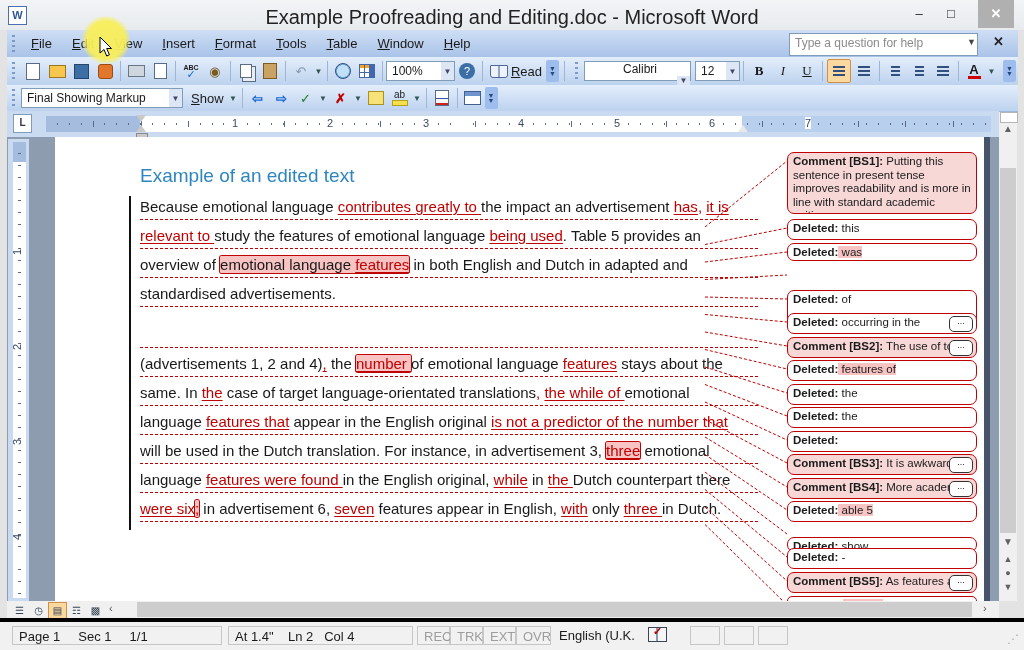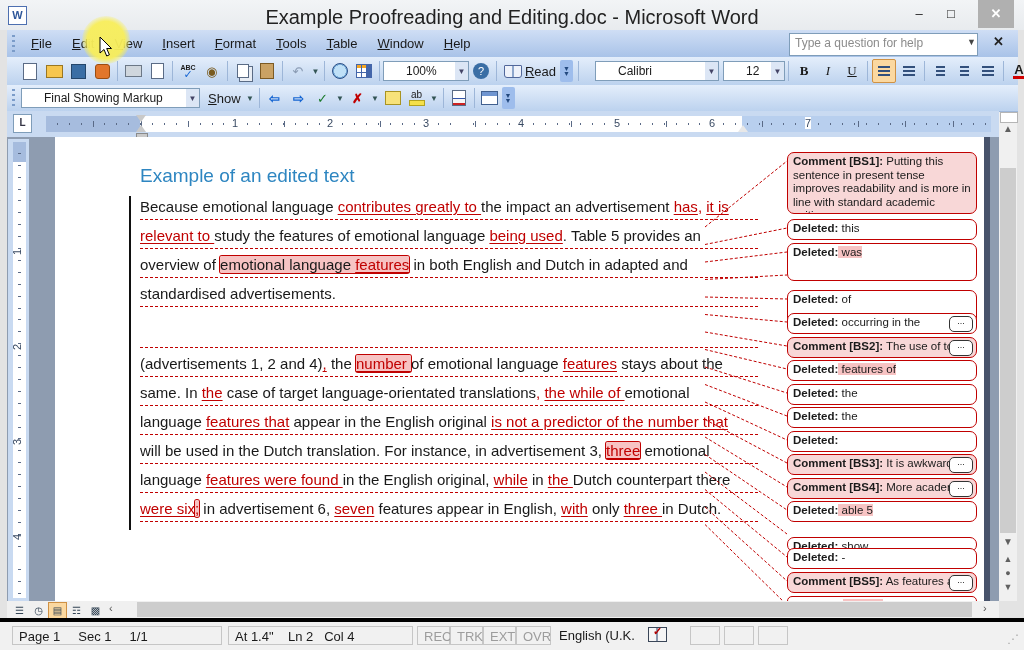--- a/index.html
+++ b/index.html
@@ -27,21 +27,21 @@
   
   .tbar{left:7px;width:1011px;background:linear-gradient(#e4eefb,#bcd2ee);border-bottom:1px solid #9fb8da;
         display:flex;align-items:center;}
   #toolbar1{top:57px;height:28px;}
   #toolbar2{top:85px;height:26px;}
   .tbi{width:22px;height:22px;margin:0 1px;display:flex;align-items:center;justify-content:center;
        font-size:13px;border-radius:2px;position:relative;flex:none;}
   .sep{width:1px;height:20px;background:#9db6d8;margin:0 3px;flex:none;}
   .dd9{font-size:8px;color:#355;width:11px;text-align:center;flex:none;}
   .combo{background:#fff;border:1px solid #7f9db9;height:18px;display:flex;align-items:center;
-         padding-left:22px;font-size:12px;position:relative;flex:none;}
+         padding-left:5px;font-size:12px;position:relative;flex:none;}
   .combo .dd{margin-left:auto;font-size:8px;color:#446;background:#dce6f5;height:100%;width:13px;
              display:flex;align-items:center;justify-content:center;}
   .sel{background:#fbd8a0;border:1px solid #cf9144;}
   .chev{width:13px;height:22px;background:#9ebdec;border-radius:2px;color:#23497e;font-size:7px;
         display:flex;flex-direction:column;align-items:center;justify-content:center;line-height:5px;flex:none;}
   
   .ic{flex:none;}
   .ic-doc{width:12px;height:15px;background:#fff;border:1px solid #5a6b85;}
   .ic-folder{width:15px;height:11px;background:#f7c64f;border:1px solid #9a7722;}
   .ic-save{width:13px;height:13px;background:#3a6ea5;border:1px solid #24466b;}
@@ -196,21 +196,21 @@
     </span>
   <span class="tbi" style="color:#fff;background:#3a6ea5;border-radius:50%;width:16px;height:16px;font-size:11px;margin:0 4px;">?</span>
   <span class="sep"></span>
   <span class="tbi" style="width:58px;">
     <span class="ic ic-book" style="margin-right:3px;"></span>
     <span class="menuitem" style="padding:0;">Read</span>
     </span>
   <span class="chev">▼<br>▼</span>
   <span class="sep" style="margin:0 5px;"></span>
   <span class="handle"></span>
-  <span class="combo" style="width:100px;">
+  <span class="combo" style="width:100px;flex-direction:column;">
     <span>Calibri</span>
       <span class="dd">▼</span>
     </span>
   <span class="combo" style="width:38px;margin-left:4px;">
     <span>12</span>
       <span class="dd">▼</span>
     </span>
   <span class="sep"></span>
   <span class="tbi" style="font-weight:bold;font-family:'Liberation Serif',serif;">B</span>
   <span class="tbi" style="font-style:italic;font-family:'Liberation Serif',serif;">I</span>
@@ -353,21 +353,21 @@
         <line x1="4" y1="300" x2="86" y2="350" stroke="#c00000" stroke-width="1" stroke-dasharray="3 2"></line>
         <line x1="4" y1="317.5" x2="86" y2="373" stroke="#c00000" stroke-width="1" stroke-dasharray="3 2"></line>
         <line x1="4" y1="335" x2="86" y2="397" stroke="#c00000" stroke-width="1" stroke-dasharray="3 2"></line>
         <line x1="4" y1="352.5" x2="86" y2="420" stroke="#c00000" stroke-width="1" stroke-dasharray="3 2"></line>
         <line x1="4" y1="370" x2="86" y2="444" stroke="#c00000" stroke-width="1" stroke-dasharray="3 2"></line>
         <line x1="4" y1="387.5" x2="86" y2="468" stroke="#c00000" stroke-width="1" stroke-dasharray="3 2"></line>
       </svg>
 
     <div class="balloon comment multi abs" style="top:15px;height:62px;"><span class="bp">Comment [BS1]:</span><span class="bt"> Putting this sentence in present tense improves readability and is more in line with standard academic writing.</span></div>
     <div class="balloon abs" style="top:82px;height:21px;"><span class="bp">Deleted:</span><span class="bt"> this</span></div>
-    <div class="balloon abs" style="top:106px;height:38px;"><span class="bp">Deleted:</span><span class="bt hl"> was</span></div>
+    <div class="balloon abs" style="top:106px;height:18px;"><span class="bp">Deleted:</span><span class="bt hl"> was</span></div>
     <div class="balloon abs" style="top:153px;height:36px;"><span class="bp">Deleted:</span><span class="bt"> of</span></div>
     <div class="balloon abs" style="top:176px;height:21px;"><span class="bp">Deleted:</span><span class="bt"> occurring in the</span><span class="more">...</span></div>
     <div class="balloon comment abs" style="top:200px;height:21px;"><span class="bp">Comment [BS2]:</span><span class="bt"> The use of too</span><span class="more">...</span></div>
     <div class="balloon abs" style="top:223px;height:21px;"><span class="bp">Deleted:</span><span class="bt hl"> features of</span></div>
     <div class="balloon abs" style="top:247px;height:21px;"><span class="bp">Deleted:</span><span class="bt"> the</span></div>
     <div class="balloon abs" style="top:270px;height:21px;"><span class="bp">Deleted:</span><span class="bt"> the</span></div>
     <div class="balloon abs" style="top:294px;height:21px;"><span class="bp">Deleted:</span><span class="bt"></span></div>
     <div class="balloon comment abs" style="top:317px;height:21px;"><span class="bp">Comment [BS3]:</span><span class="bt"> It is awkward t</span><span class="more">...</span></div>
     <div class="balloon comment abs" style="top:341px;height:21px;"><span class="bp">Comment [BS4]:</span><span class="bt"> More academi</span><span class="more">...</span></div>
     <div class="balloon abs" style="top:364px;height:21px;"><span class="bp">Deleted:</span><span class="bt hl"> able 5</span></div>

